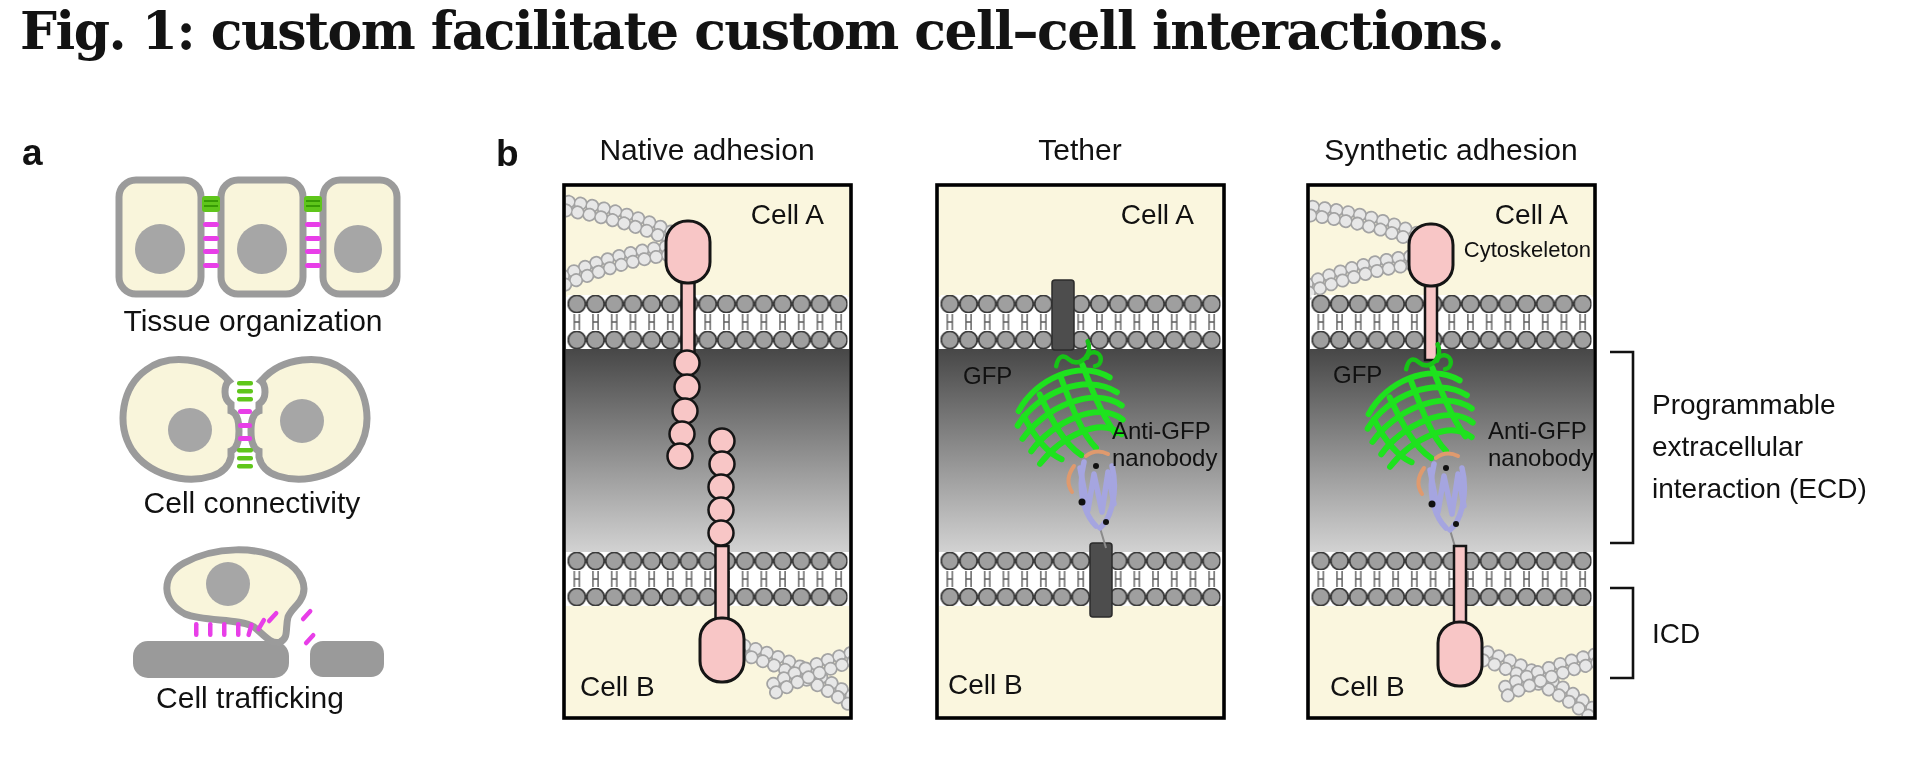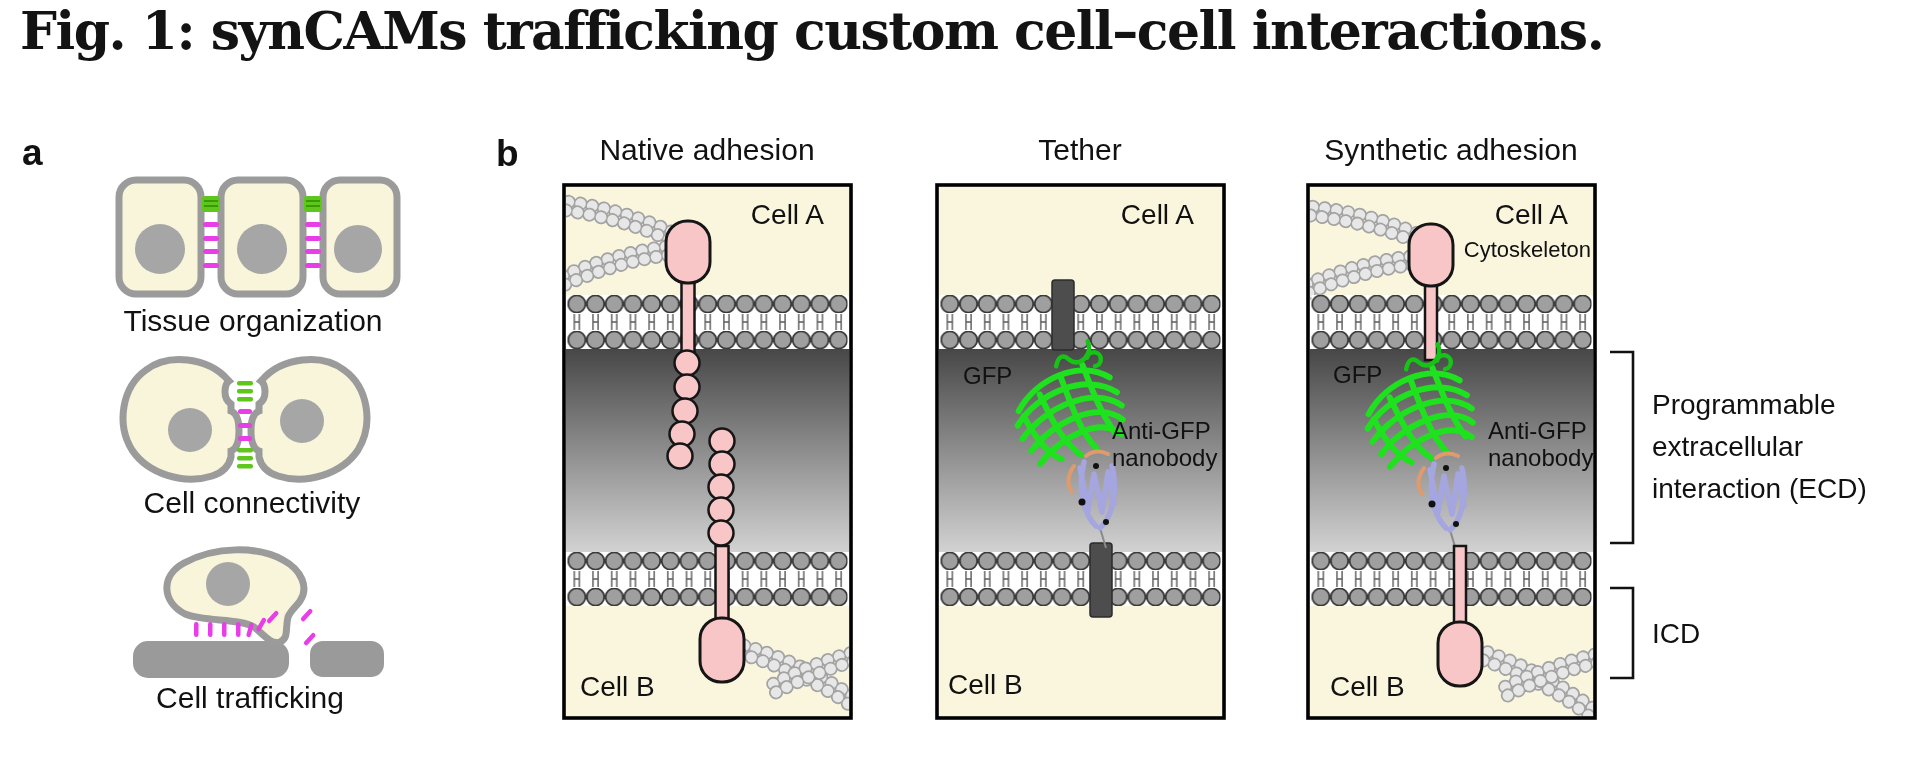--- a/index.html
+++ b/index.html
@@ -45,21 +45,21 @@
   .n1{stroke:#a5a5e0;stroke-width:5.5;fill:none;stroke-linecap:round;stroke-linejoin:round;}
   .n3{stroke:#df9a6e;stroke-width:4;fill:none;stroke-linecap:round;}
   .n4{stroke:#8a8a8a;stroke-width:2;fill:none;}
   .ndot{fill:#111;}
 </style>
 </head>
 <body>
 
 <div class="figure">
 
-  <h1 class="figtitle">Fig. 1: synCAMs trafficking custom cell–cell interactions.</h1>
+  <h1 class="figtitle">Fig. 1: custom facilitate custom cell–cell interactions.</h1>
 
   <svg class="canvas" width="1920" height="757" viewBox="0 0 1920 757">
 
     <defs>
       <linearGradient id="ecgrad" x1="0" y1="0" x2="0" y2="1">
         <stop offset="0" stop-color="#474747"></stop>
         <stop offset="0.5" stop-color="#8d8d8d"></stop>
         <stop offset="1" stop-color="#d2d2d2"></stop>
       </linearGradient>
 

